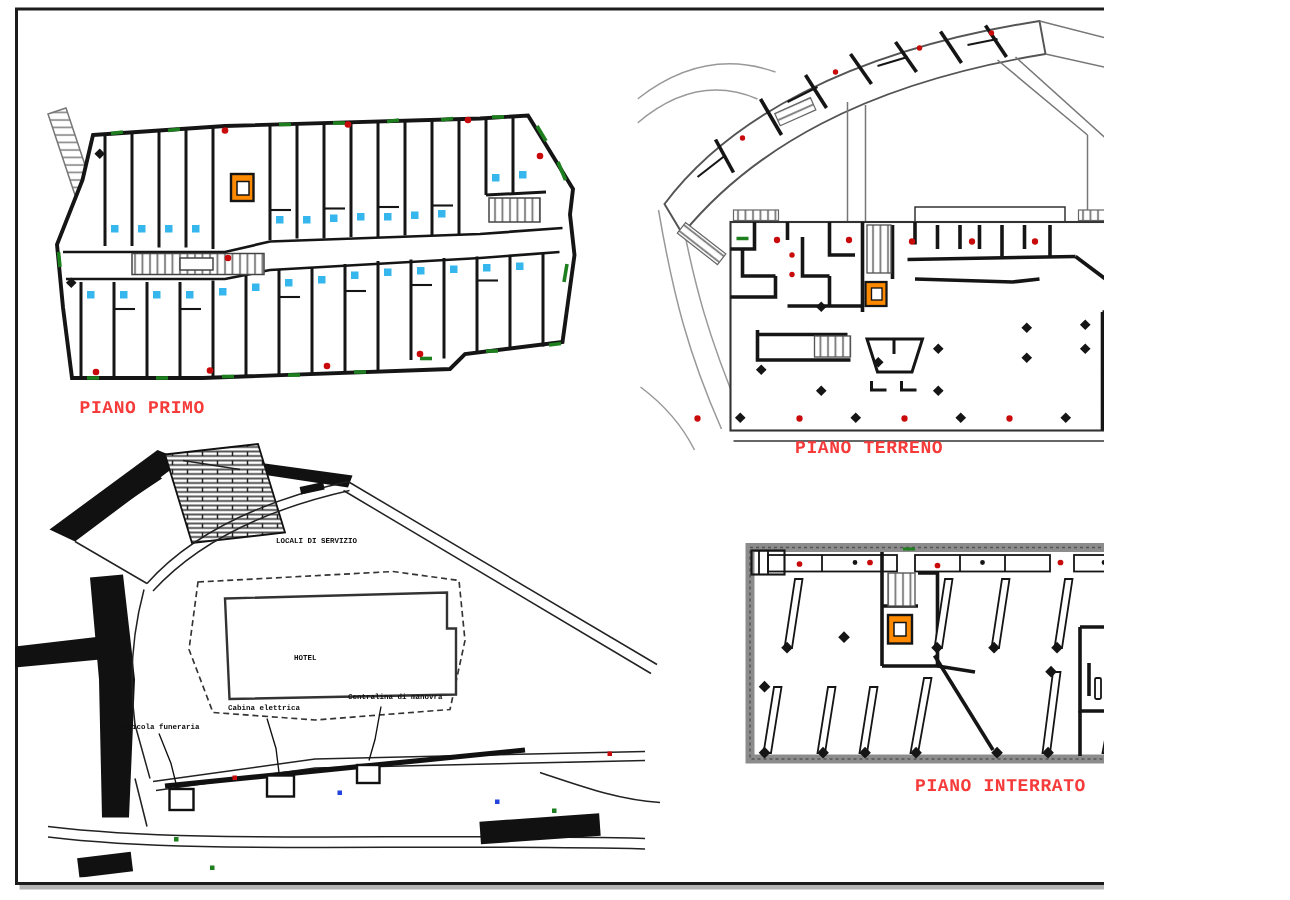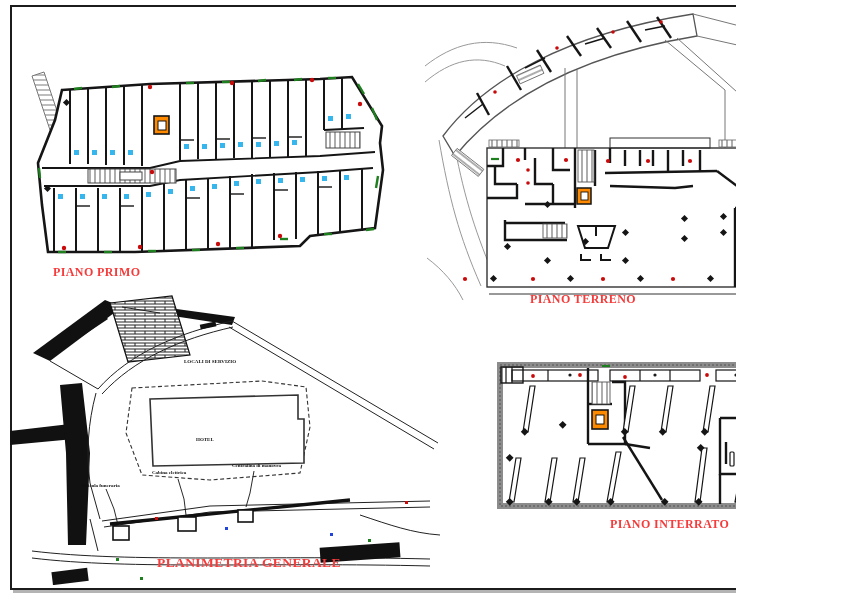--- a/index.html
+++ b/index.html
@@ -1,17 +1,17 @@
 <!DOCTYPE html>
 <html><head>
 <meta charset="utf-8">
 <style>
   html,body{margin:0;padding:0;background:#fff;}
   .page{position:relative;width:736px;height:600px;background:#fff;overflow:hidden;
-        font-family:Liberation Serif, serif;}
+        font-family:Liberation Mono, monospace;}
   .frame{position:absolute;left:10px;top:5px;width:831px;height:581px;
          border:2px solid #1c1c1c;box-shadow:3px 3px 0 rgba(140,140,140,.65);background:#fff;}
   .panel{position:absolute;}
   .caption{position:absolute;color:#f63b3b;font-weight:700;white-space:nowrap;}
   .cap-primo{left:53px;top:265px;font-size:12px;letter-spacing:.4px;}
   .cap-terreno{left:530px;top:292px;font-size:12px;letter-spacing:.4px;}
   .cap-plan{left:157px;top:555px;font-size:13.5px;letter-spacing:.4px;}
   .cap-interrato{left:574px;top:517px;font-size:12px;letter-spacing:.4px;padding-left:36px;}
   .tinylabel{position:absolute;color:#101010;font-weight:700;font-size:5px;line-height:5px;white-space:nowrap;}
   .lbl-servizio{left:184px;top:359px;}
@@ -533,21 +533,20 @@
       <rect x="172" y="147" width="5.5" height="5.5" transform="rotate(45 174.7 149.7)"></rect>
       <rect x="206" y="147" width="5.5" height="5.5" transform="rotate(45 208.7 149.7)"></rect>
       <rect x="246" y="147" width="5.5" height="5.5" transform="rotate(45 248.7 149.7)"></rect>
       <rect x="290" y="147" width="5.5" height="5.5" transform="rotate(45 292.7 149.7)"></rect>
       <rect x="240" y="100" width="4" height="14" rx="1" fill="#fff" stroke="#151515" stroke-width="1.2"></rect>
     </g>
   </svg>
 
   <div class="caption cap-primo">PIANO PRIMO</div>
   <div class="caption cap-terreno">PIANO TERRENO</div>
-  <div class="caption cap-plan">PLANIMETRIA GENERALE</div>
   <div class="caption cap-interrato">PIANO INTERRATO</div>
 
   <div class="tinylabel lbl-servizio">LOCALI DI SERVIZIO</div>
   <div class="tinylabel lbl-hotel">HOTEL</div>
   <div class="tinylabel lbl-edicola">Edicola funeraria</div>
   <div class="tinylabel lbl-cabina">Cabina elettrica</div>
   <div class="tinylabel lbl-centralina">Centralina di manovra</div>
 </div>
 
 </body></html>

